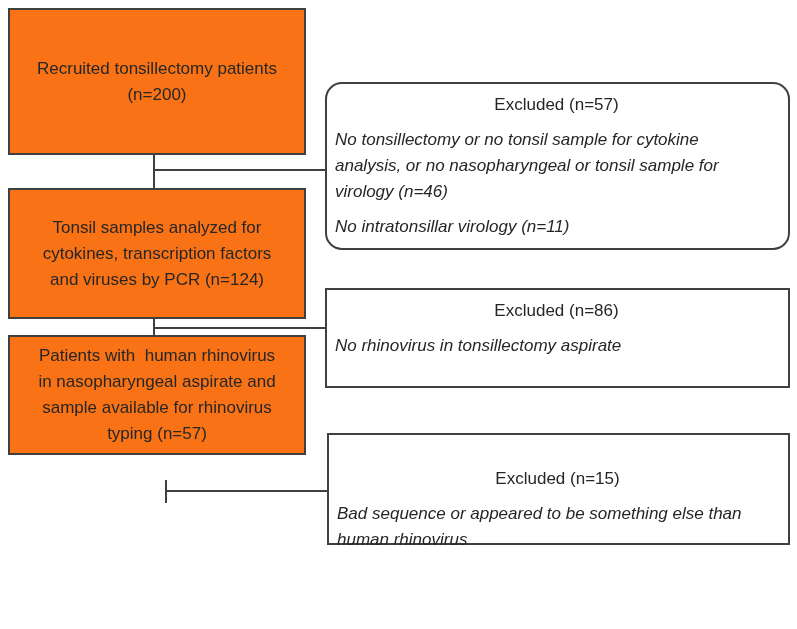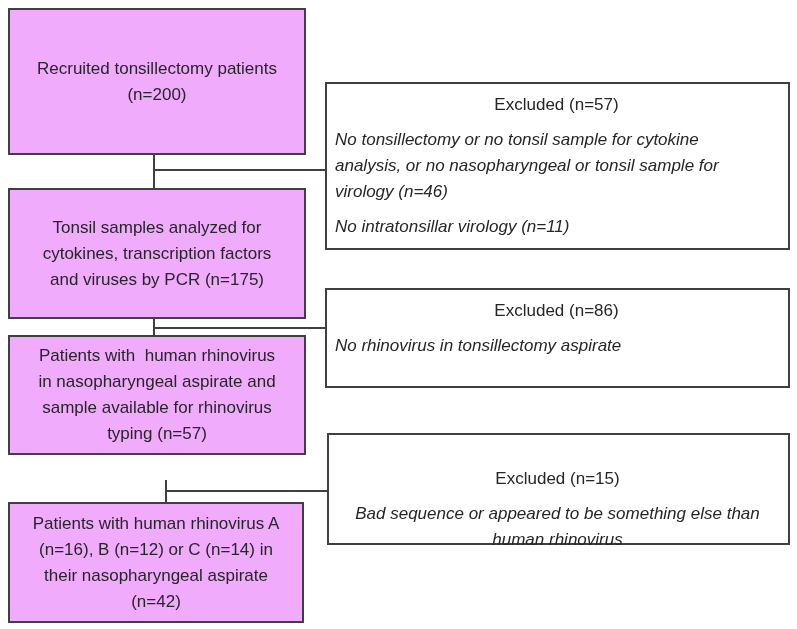--- a/index.html
+++ b/index.html
@@ -12,21 +12,21 @@
     width: 797px;
     height: 629px;
     background: #ffffff;
     font-family: "Liberation Sans", sans-serif;
     color: #262626;
     overflow: hidden;
   }
   .mbox {
     position: absolute;
     border: 2px solid #404040;
-    background: #f0abfc;
+    background: #f97316;
     display: flex;
     align-items: center;
     justify-content: center;
     text-align: center;
     font-size: 17px;
     line-height: 26px;
     white-space: pre-wrap;
     box-sizing: border-box;
   }
   .ebox {
@@ -42,32 +42,31 @@
     text-align: center;
     white-space: pre-wrap;
   }
   .ereason {
     margin-top: 9px;
     text-align: left;
     white-space: pre-wrap;
     font-style: italic;
   }
   .ereason.center {
-    text-align: center;
   }
   .vline, .hline {
     position: absolute;
     background: #404040;
   }
   
   #main-box-0 { left: 8px;   top: 8px;   width: 298px; height: 147px; }
   #main-box-1 { left: 8px;   top: 188px; width: 298px; height: 131px; }
   #main-box-2 { left: 8px;   top: 335px; width: 298px; height: 120px; }
   #main-box-3 { left: 8px;   top: 502px; width: 296px; height: 121px; }
-  #excl-box-0 { left: 325px; top: 82px;  width: 465px; height: 168px; }
+  #excl-box-0 { left: 325px; top: 82px;  width: 465px; height: 168px; border-radius: 17px; }
   #excl-box-1 { left: 325px; top: 288px; width: 465px; height: 100px;  }
   #excl-box-2 { left: 327px; top: 433px; width: 463px; height: 112px; padding-top: 31px; }
   #conn-v-0 { left: 153px; top: 154px; width: 2px; height: 35px; }
   #conn-h-0 { left: 154px; top: 169px; width: 171px; height: 2px; }
   #conn-v-1 { left: 153px; top: 318px; width: 2px; height: 18px; }
   #conn-h-1 { left: 154px; top: 327px; width: 171px; height: 2px; }
   #conn-v-2 { left: 165px; top: 480px; width: 2px; height: 23px; }
   #conn-h-2 { left: 166px; top: 490px; width: 161px; height: 2px; }
 </style>
 </head>
@@ -75,33 +74,27 @@
 
 <div class="canvas">
 
   <div class="mbox" id="main-box-0">
     <span>Recruited tonsillectomy patients
 (n=200)</span>
   </div>
   <div class="mbox" id="main-box-1">
     <span>Tonsil samples analyzed for
 cytokines, transcription factors
-and viruses by PCR (n=175)</span>
+and viruses by PCR (n=124)</span>
   </div>
   <div class="mbox" id="main-box-2">
     <span>Patients with  human rhinovirus
 in nasopharyngeal aspirate and
 sample available for rhinovirus
 typing (n=57)</span>
-  </div>
-  <div class="mbox" id="main-box-3">
-    <span>Patients with human rhinovirus A
-(n=16), B (n=12) or C (n=14) in
-their nasopharyngeal aspirate
-(n=42)</span>
   </div>
 
   <div class="ebox" id="excl-box-0">
     <div class="etitle">Excluded (n=57)</div>
     <div class="ereason">No tonsillectomy or no tonsil sample for cytokine
 analysis, or no nasopharyngeal or tonsil sample for
 virology (n=46)</div>
     <div class="ereason">No intratonsillar virology (n=11)</div>
   </div>
   <div class="ebox" id="excl-box-1">

